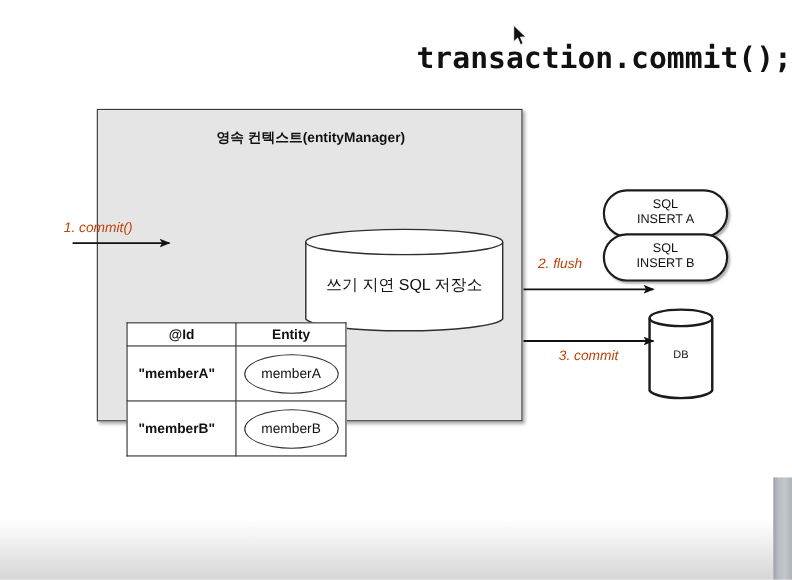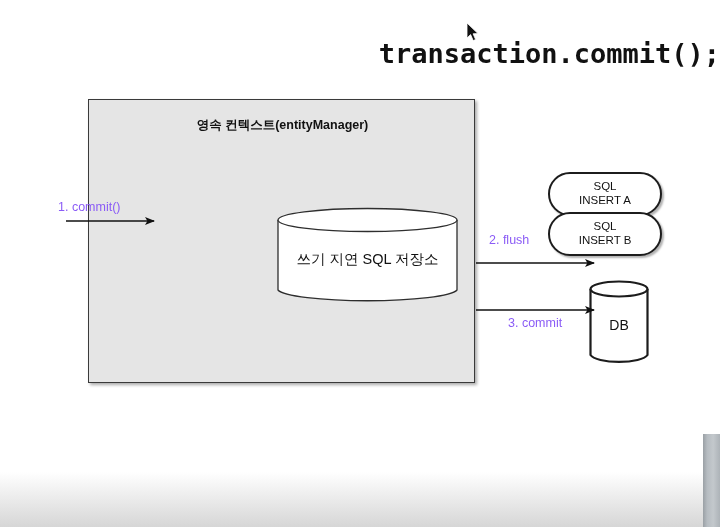--- a/index.html
+++ b/index.html
@@ -92,21 +92,21 @@
 
   
   #db-cyl {
     left: 589px;
     top: 243px;
     width: 60px;
     height: 84px;
   }
   #db-cyl .cyl-label {
     top: 36px;
-    font-size: 14px;
+    font-size: 10px;
     color: #111;
   }
 
   
   .cache-caption {
     position: absolute;
     left: 163px;
     top: 266px;
     width: 107px;
     height: 28px;
@@ -200,23 +200,24 @@
     left: 0; top: 0;
     width: 720px;
     height: 527px;
     pointer-events: none;
     z-index: 5;
   }
 
   .arrow-label {
     position: absolute;
     font-size: 12.5px;
-    color: #8b5cf6;
+    color: #c2410c;
     white-space: nowrap;
     z-index: 8;
+    font-style: italic;
   }
   #label-commit { left: 58px;  top: 200px; }
   #label-flush  { left: 489px; top: 233px; }
   #label-commit3{ left: 494px; top: 316px; margin-left: 14px; }
 
   
   .right-strip {
     position: absolute;
     left: 703px;
     top: 434px;
@@ -260,20 +261,46 @@
 
   <div class="cyl" id="sql-store">
     <svg width="181" height="94" viewBox="0 0 181 94">
       <path d="M1,12 L1,82 A90,12 0 0 0 180,82 L180,12" fill="#ffffff" stroke="#2e2e2e" stroke-width="1.3"></path>
       <ellipse cx="90.5" cy="12" rx="89.5" ry="11.5" fill="#ffffff" stroke="#2e2e2e" stroke-width="1.3"></ellipse>
     </svg>
     <div class="cyl-label">쓰기 지연 SQL 저장소</div>
   </div>
 
 
+  <table class="cache-table">
+    <thead>
+      <tr>
+        <th class="col-id">@Id</th>
+        <th class="col-ent">Entity</th>
+      </tr>
+    </thead>
+    <tbody>
+      <tr>
+        <td class="cell-id">"memberA"</td>
+        <td>
+          <div class="ellipse-wrap">
+            <div class="ellipse">memberA</div>
+          </div>
+        </td>
+      </tr>
+      <tr>
+        <td class="cell-id">"memberB"</td>
+        <td>
+          <div class="ellipse-wrap">
+            <div class="ellipse">memberB</div>
+          </div>
+        </td>
+      </tr>
+    </tbody>
+  </table>
 
   <div class="cyl" id="db-cyl">
     <svg width="60" height="84" viewBox="0 0 60 84">
       <path d="M1.5,8 L1.5,74 A29,8.5 0 0 0 58.5,74 L58.5,8" fill="#ffffff" stroke="#1c1c1c" stroke-width="2.2"></path>
       <ellipse cx="30" cy="8" rx="28.5" ry="7.5" fill="#ffffff" stroke="#1c1c1c" stroke-width="2.2"></ellipse>
     </svg>
     <div class="cyl-label">DB</div>
   </div>
 
   <div class="sql-pill" id="sql-pill-a">

